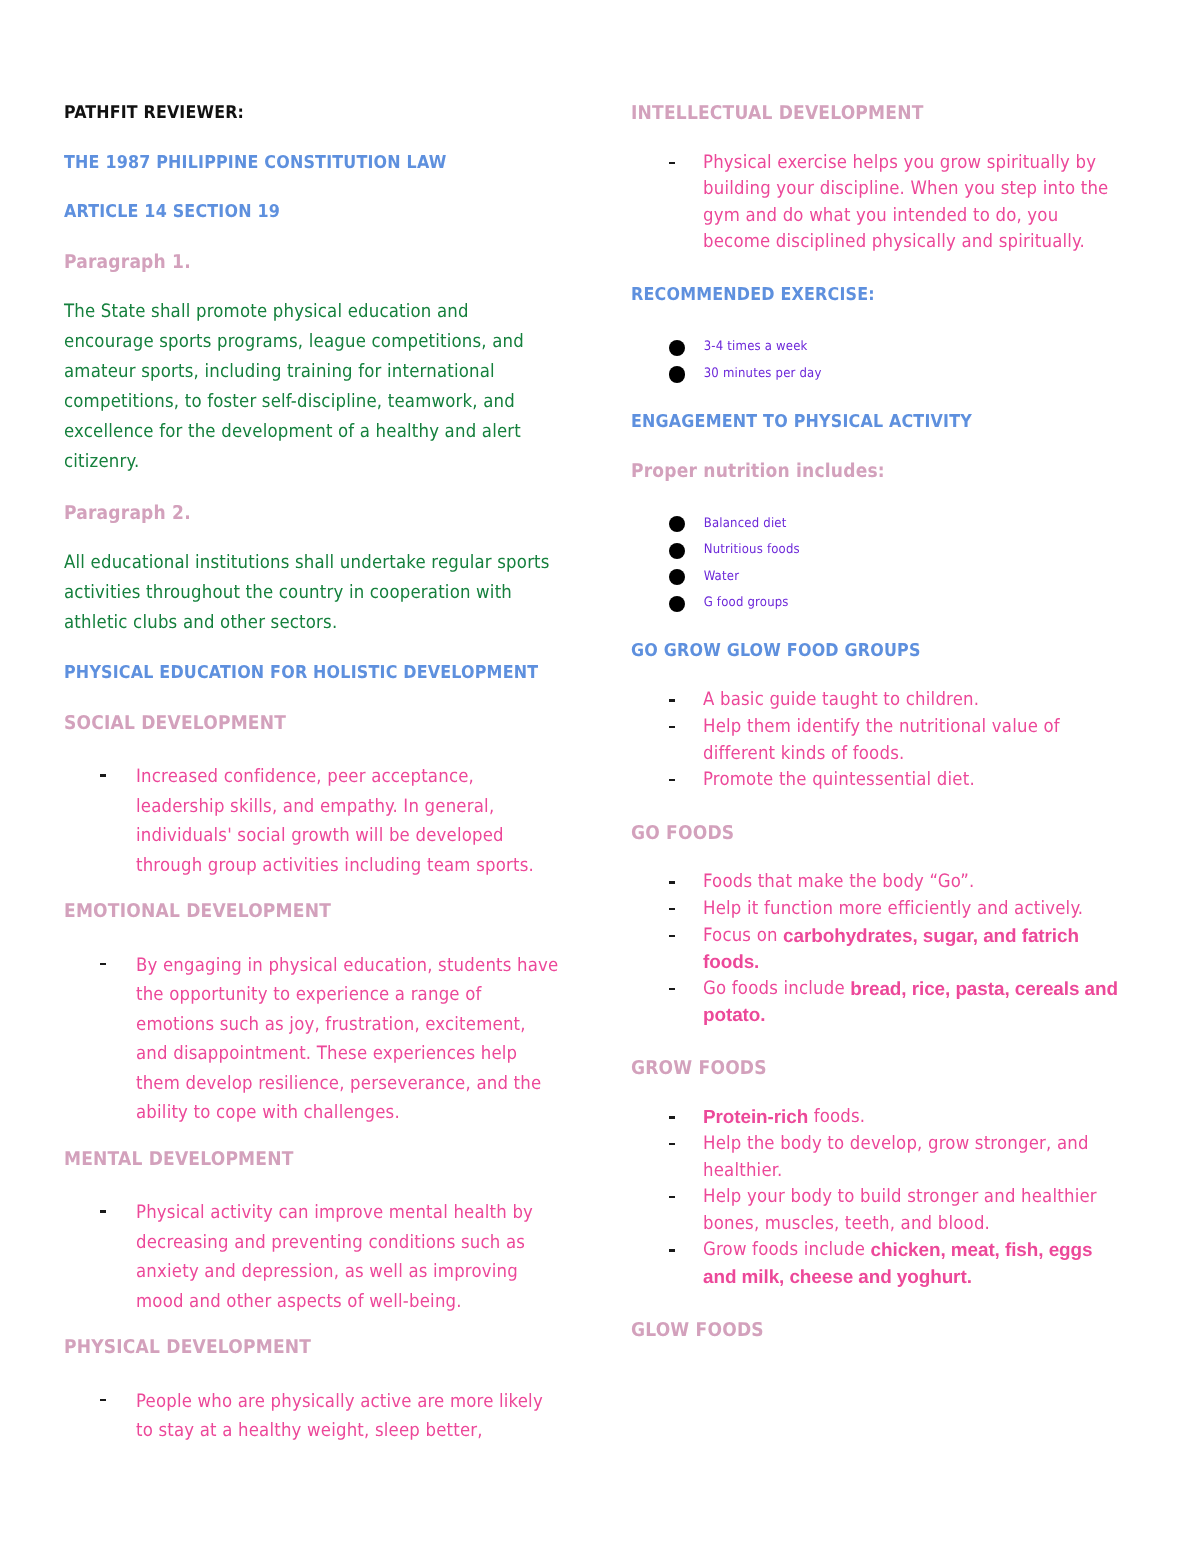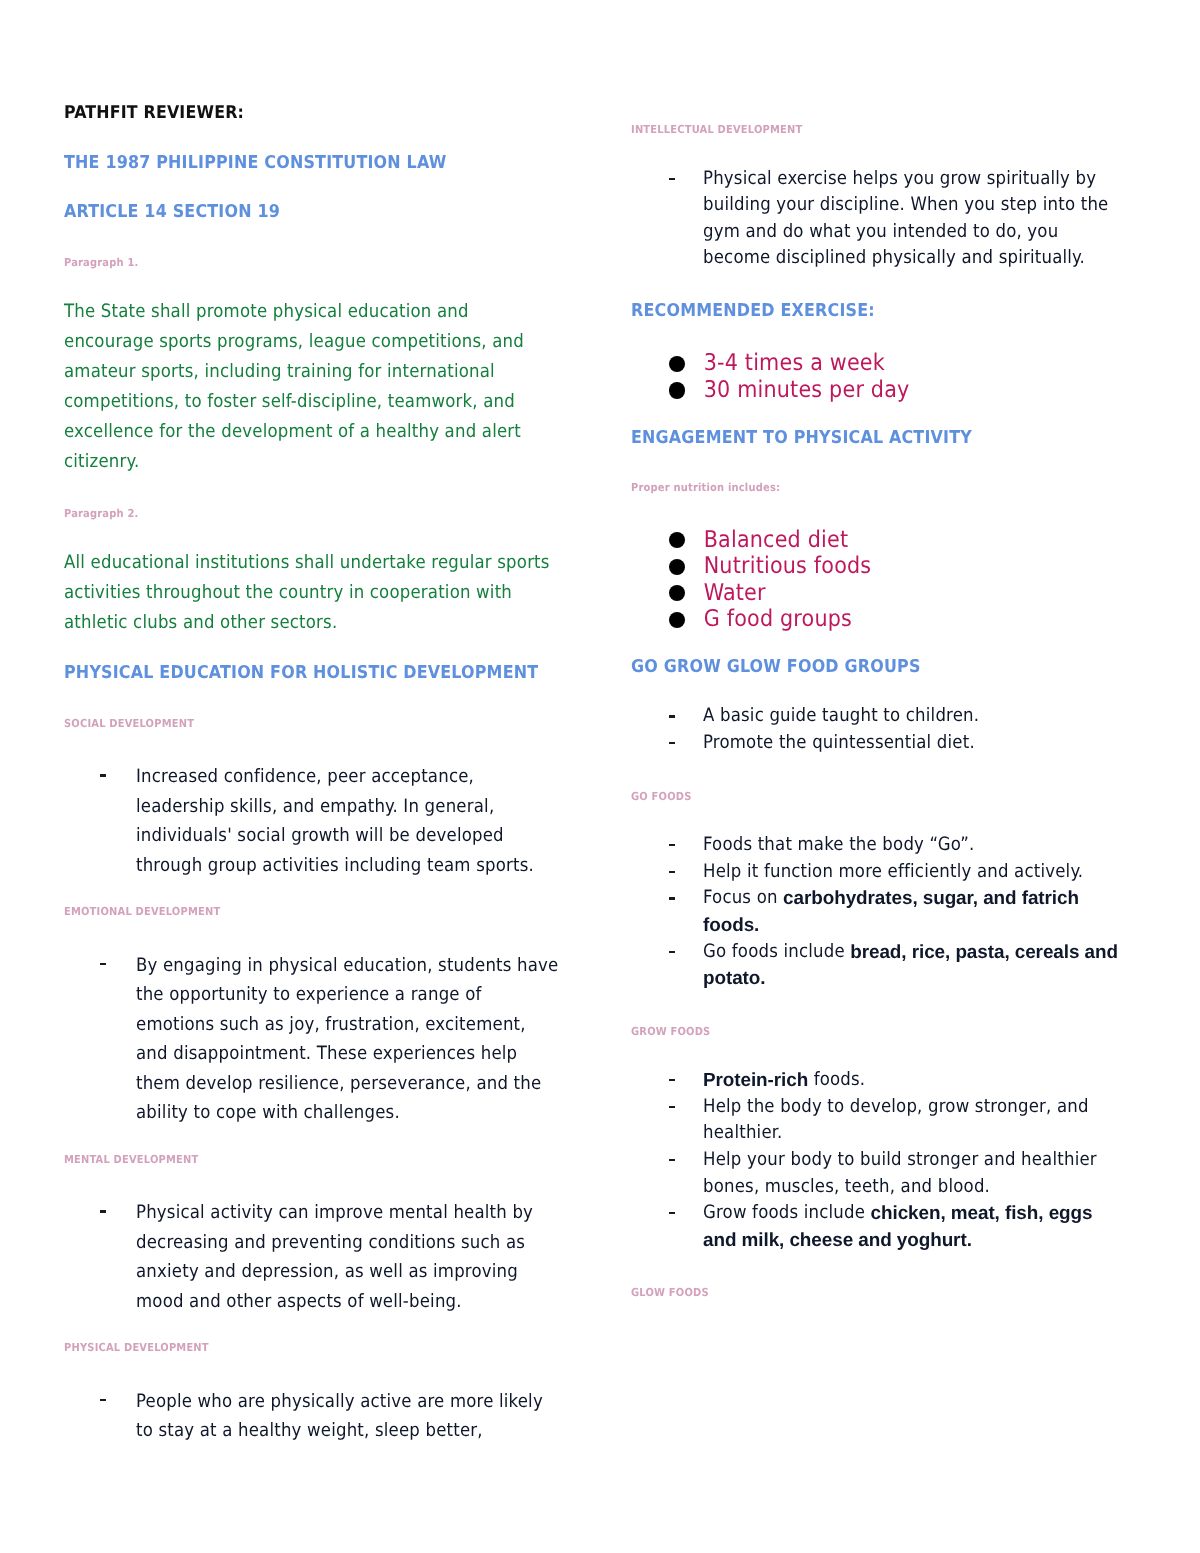--- a/index.html
+++ b/index.html
@@ -6,33 +6,33 @@
   body{width:1200px;height:1553px;background:#ffffff;
        font-family:"DejaVu Sans Condensed","DejaVu Sans",sans-serif;letter-spacing:0.2px;
        -webkit-font-smoothing:antialiased;text-rendering:geometricPrecision;}
   .page{position:relative;width:1200px;height:1553px;overflow:hidden;background:#fff;}
   .col{position:absolute;top:99px;}
   .col-left{left:64px;width:510px;}
   .col-right{left:631px;width:510px;}
   p{margin:0 0 20px 0;}
   .title{font-size:17.6px;font-weight:700;color:#111;line-height:29.5px;}
   .h-blue{font-size:17.7px;font-weight:700;color:#5E90DE;line-height:29.5px;}
-  .h-pink{font-size:11px;font-weight:700;color:#D3A1BC;line-height:29.5px;margin-top:16px;}
+  .h-pink{font-size:19px;font-weight:700;color:#D3A1BC;line-height:29.5px;}
   .para{font-size:18.4px;color:#15803d;line-height:30.1px;margin-bottom:21px;width:495px;}
   .cont{font-size:18.4px;color:#0d0d0d;line-height:30.1px;margin-left:72px;width:424px;}
-  .dashrow{display:flex;font-size:18.4px;color:#0f172a;line-height:29.5px;margin:0;padding-left:34px;}
+  .dashrow{display:flex;font-size:18.4px;color:#ec4899;line-height:29.5px;margin:0;padding-left:34px;}
   .col-right .dashrow{line-height:26.6px;}
   .col-right .dashrow .dash i{left:4px;top:12px;}
   .col-right .dashrow.hasb{line-height:26.6px;}
   .col-right .dashrow.hasb b{vertical-align:-1px;position:relative;top:0;}
   .dashrow .itext{overflow:visible;}
   .dashrow .dash{width:38px;flex:none;position:relative;}
   .dashrow .dash i{position:absolute;left:2px;top:12px;width:6px;height:2.2px;background:#1a1a1a;font-style:normal;display:block;}
   .dashrow .itext{width:424px;flex:none;}
-  .bulletrow{display:flex;font-size:23px;color:#be185d;line-height:26.6px;margin:0;padding-left:37.7px;}
+  .bulletrow{display:flex;font-size:13px;color:#6d28d9;line-height:26.6px;margin:0;padding-left:37.7px;}
   .bulletrow .bul{width:35px;flex:none;display:flex;align-items:center;}
   .bulletrow .bul i{display:block;width:16.4px;height:16.4px;border-radius:50%;background:#000;font-style:normal;margin-top:0.5px;}
   .dashgroup{margin:0 0 17px 0;padding-top:4px;}
   .bulgroup{margin:0 0 17px 0;padding-top:4px;}
   .col-right .dashgroup{margin:0 0 25px 0;padding-top:1px;}
   .col-right .bulgroup{margin:0 0 20px 0;padding-top:4px;}
   b{font-weight:700;font-family:"Liberation Sans",sans-serif;font-size:18.9px;letter-spacing:-0.07px;line-height:1px;}
 </style>
 </head>
 <body>
@@ -142,20 +142,21 @@
         <div class="dashrow">
           <span class="dash">
             <i></i>
           </span>
           <span class="itext">A basic guide taught to children.</span>
         </div>
         <div class="dashrow">
           <span class="dash">
             <i></i>
           </span>
+          <span class="itext">Help them identify the nutritional value of different kinds of foods.</span>
         </div>
         <div class="dashrow">
           <span class="dash">
             <i></i>
           </span>
           <span class="itext">Promote the quintessential diet.</span>
         </div>
       </div>
       <p class="blk h-pink">GO FOODS</p>
       <div class="dashgroup">

